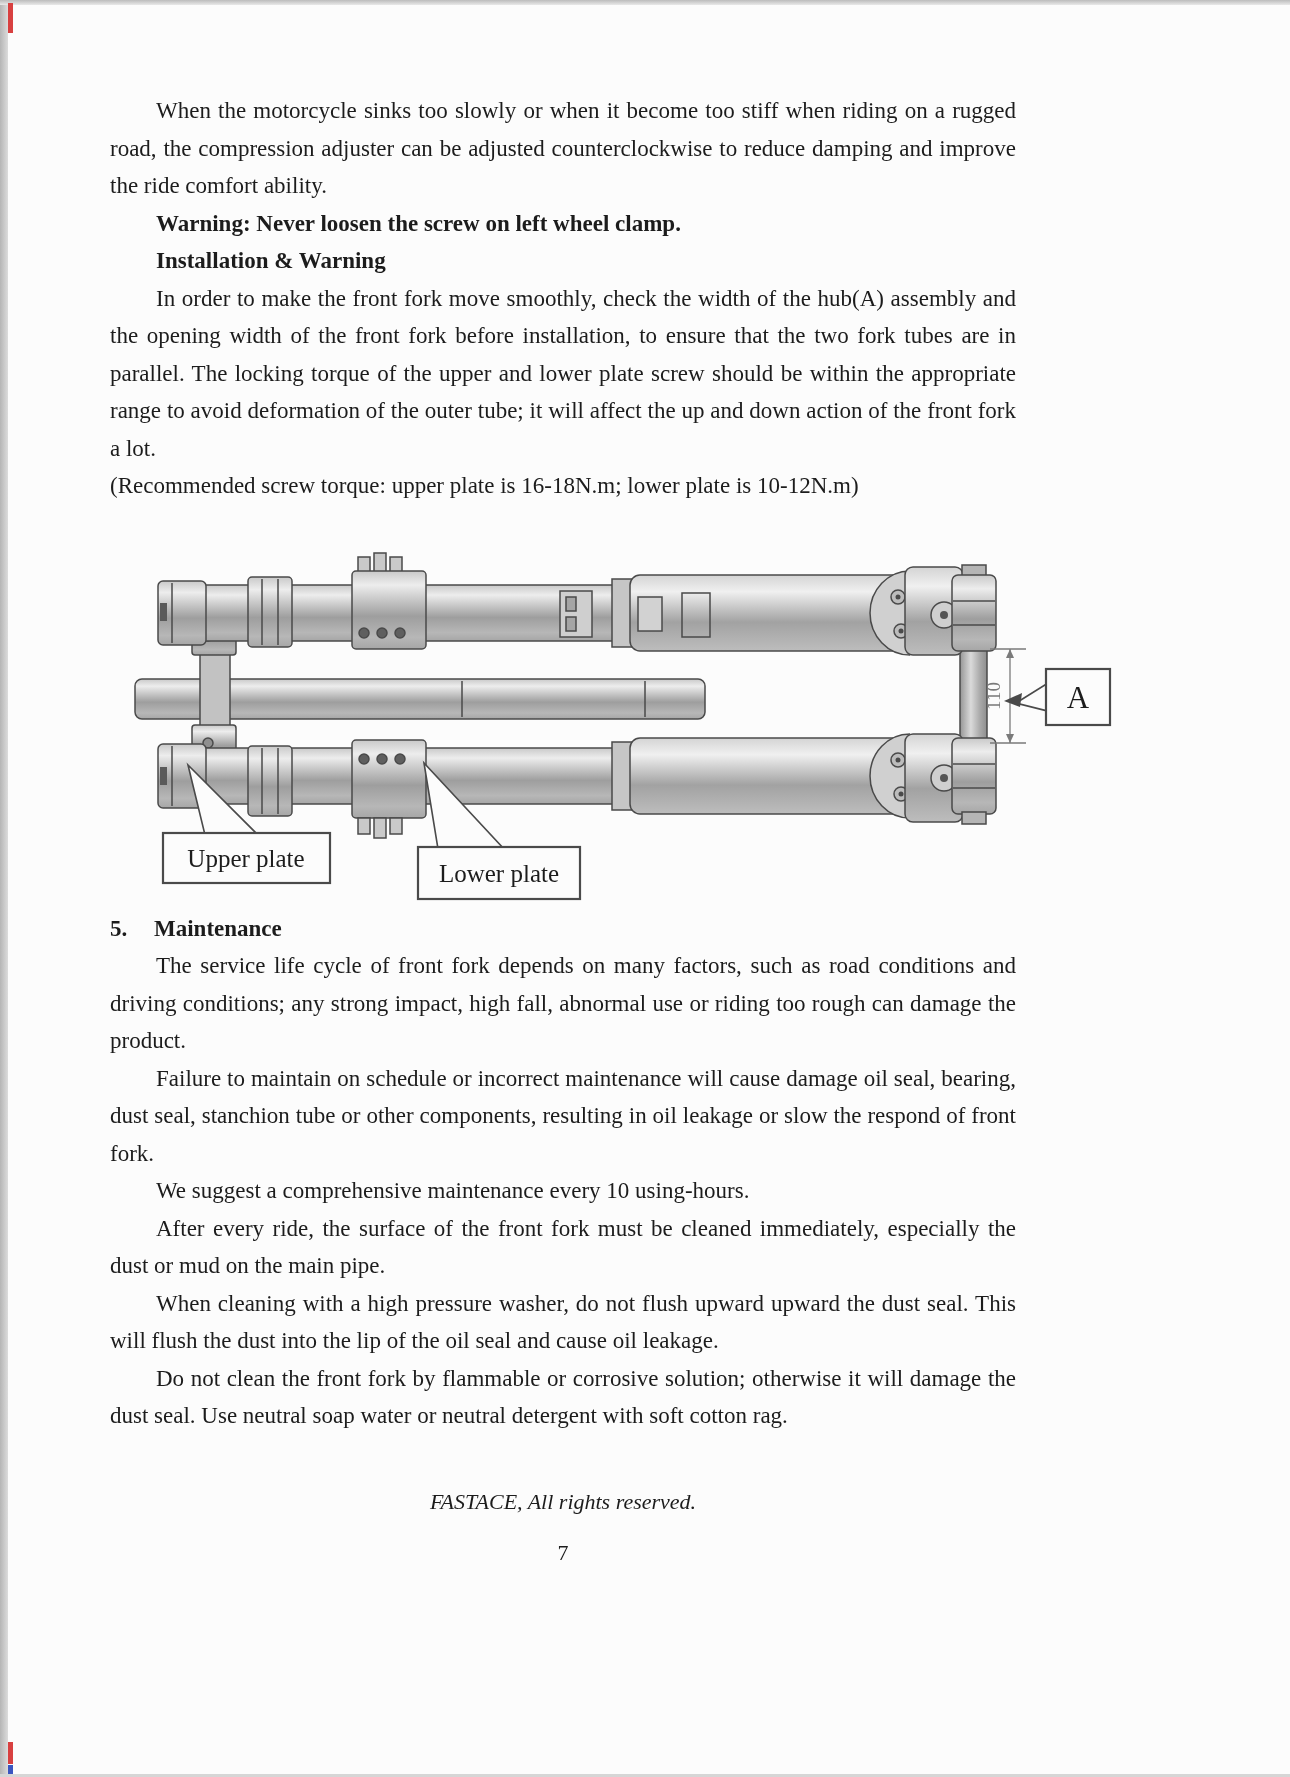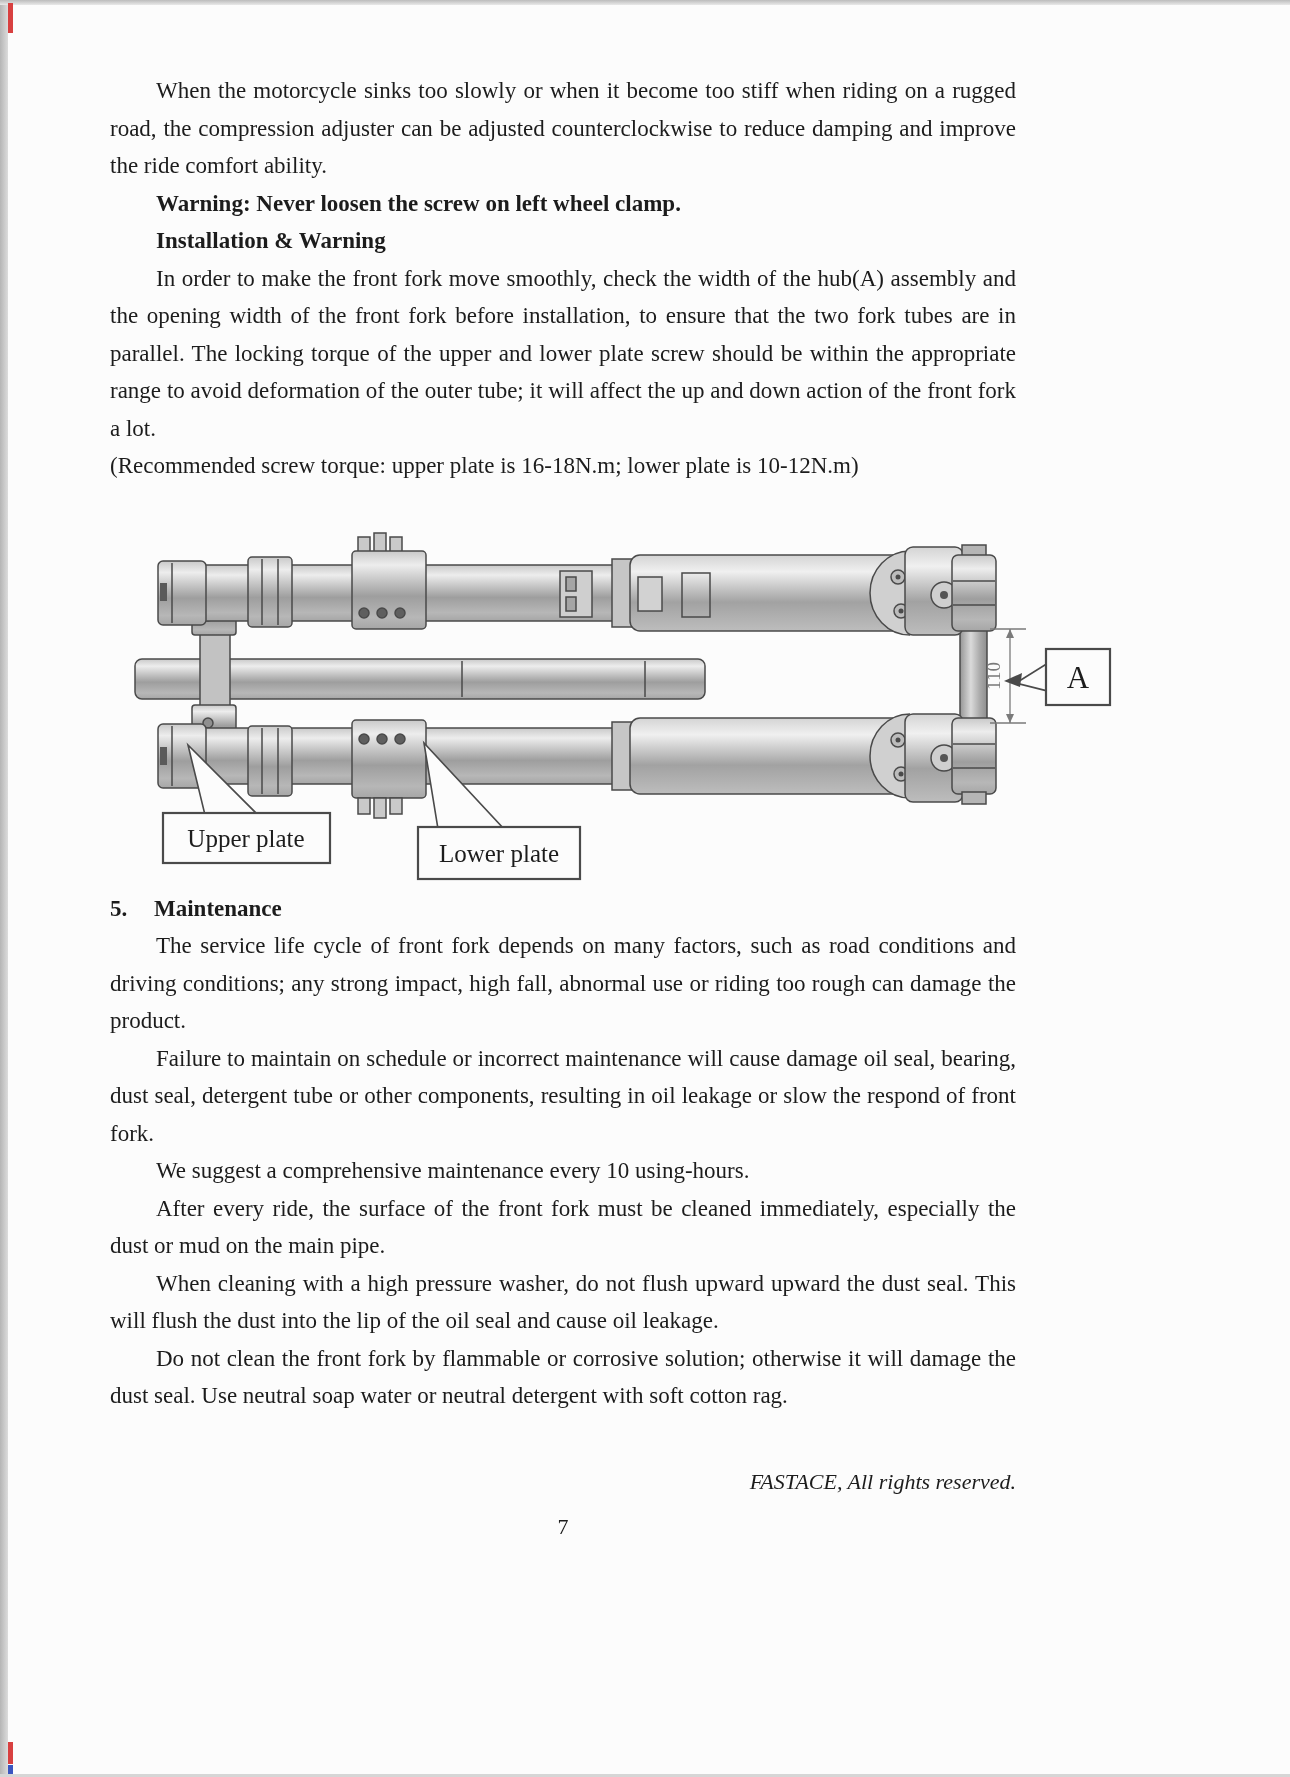--- a/index.html
+++ b/index.html
@@ -19,30 +19,30 @@
   .mark{position:absolute;width:5px;}
   .mark.red-top{left:8px;top:3px;height:30px;background:#d84040;}
   .mark.red-bottom{left:8px;top:1742px;height:22px;background:#d84040;}
   .mark.blue-bottom{left:8px;top:1765px;height:9px;background:#3a55c0;}
 
   p.txt{
     margin:0 0 0 110px;width:906px;
     font-size:23px;line-height:37.5px;
     text-align:justify;
   }
-  p.first{margin-top:72px;}
+  p.first{margin-top:92px;}
   .ind{text-indent:46px;}
   .bold{font-weight:bold;}
   .gap-before{margin-top:24px;}
   .left{text-align:left;}
   .secnum{display:inline-block;min-width:44px;}
   .diagram{display:block;margin:0;}
   p.footer-rights{
-    margin:48px 0 8px 110px;width:906px;
-    font-size:22px;line-height:37.5px;font-style:italic;text-align:right;
+    margin:48px 0 14px 110px;width:906px;
+    font-size:22px;line-height:37.5px;font-style:italic;text-align:center;
   }
   p.page-number{
     margin:2px 0 0 110px;width:906px;
     font-size:22px;line-height:37.5px;text-align:center;
   }
 </style>
 </head>
 <body>
 
 <div class="page">
@@ -195,21 +195,21 @@
 
     <g>
       <polygon points="424,258 438,344 504,344" fill="#fcfcfc" stroke="#4a4a4a" stroke-width="1.6"></polygon>
       <rect x="418" y="342" width="162" height="52" fill="#fcfcfc" stroke="#4a4a4a" stroke-width="2.2"></rect>
       <text x="499" y="377" text-anchor="middle" font-size="25" fill="#1c1c1c" font-family="Liberation Serif, serif">Lower plate</text>
     </g>
   </svg>
 
   <p class="txt bold left gap-before"><span class="secnum">5.</span><span>Maintenance</span></p>
   <p class="txt ind">The service life cycle of front fork depends on many factors, such as road conditions and driving conditions; any strong impact, high fall, abnormal use or riding too rough can damage the product.</p>
-  <p class="txt ind">Failure to maintain on schedule or incorrect maintenance will cause damage oil seal, bearing, dust seal, detergent tube or other components, resulting in oil leakage or slow the respond of front fork.</p>
+  <p class="txt ind">Failure to maintain on schedule or incorrect maintenance will cause damage oil seal, bearing, dust seal, stanchion tube or other components, resulting in oil leakage or slow the respond of front fork.</p>
   <p class="txt ind left">We suggest a comprehensive maintenance every 10 using-hours.</p>
   <p class="txt ind">After every ride, the surface of the front fork must be cleaned immediately, especially the dust or mud on the main pipe.</p>
   <p class="txt ind">When cleaning with a high pressure washer, do not flush upward upward the dust seal. This will flush the dust into the lip of the oil seal and cause oil leakage.</p>
   <p class="txt ind">Do not clean the front fork by flammable or corrosive solution; otherwise it will damage the dust seal. Use neutral soap water or neutral detergent with soft cotton rag.</p>
 
   <p class="footer-rights">FASTACE, All rights reserved.</p>
   <p class="page-number">7</p>
 </div>
 
 </body></html>

